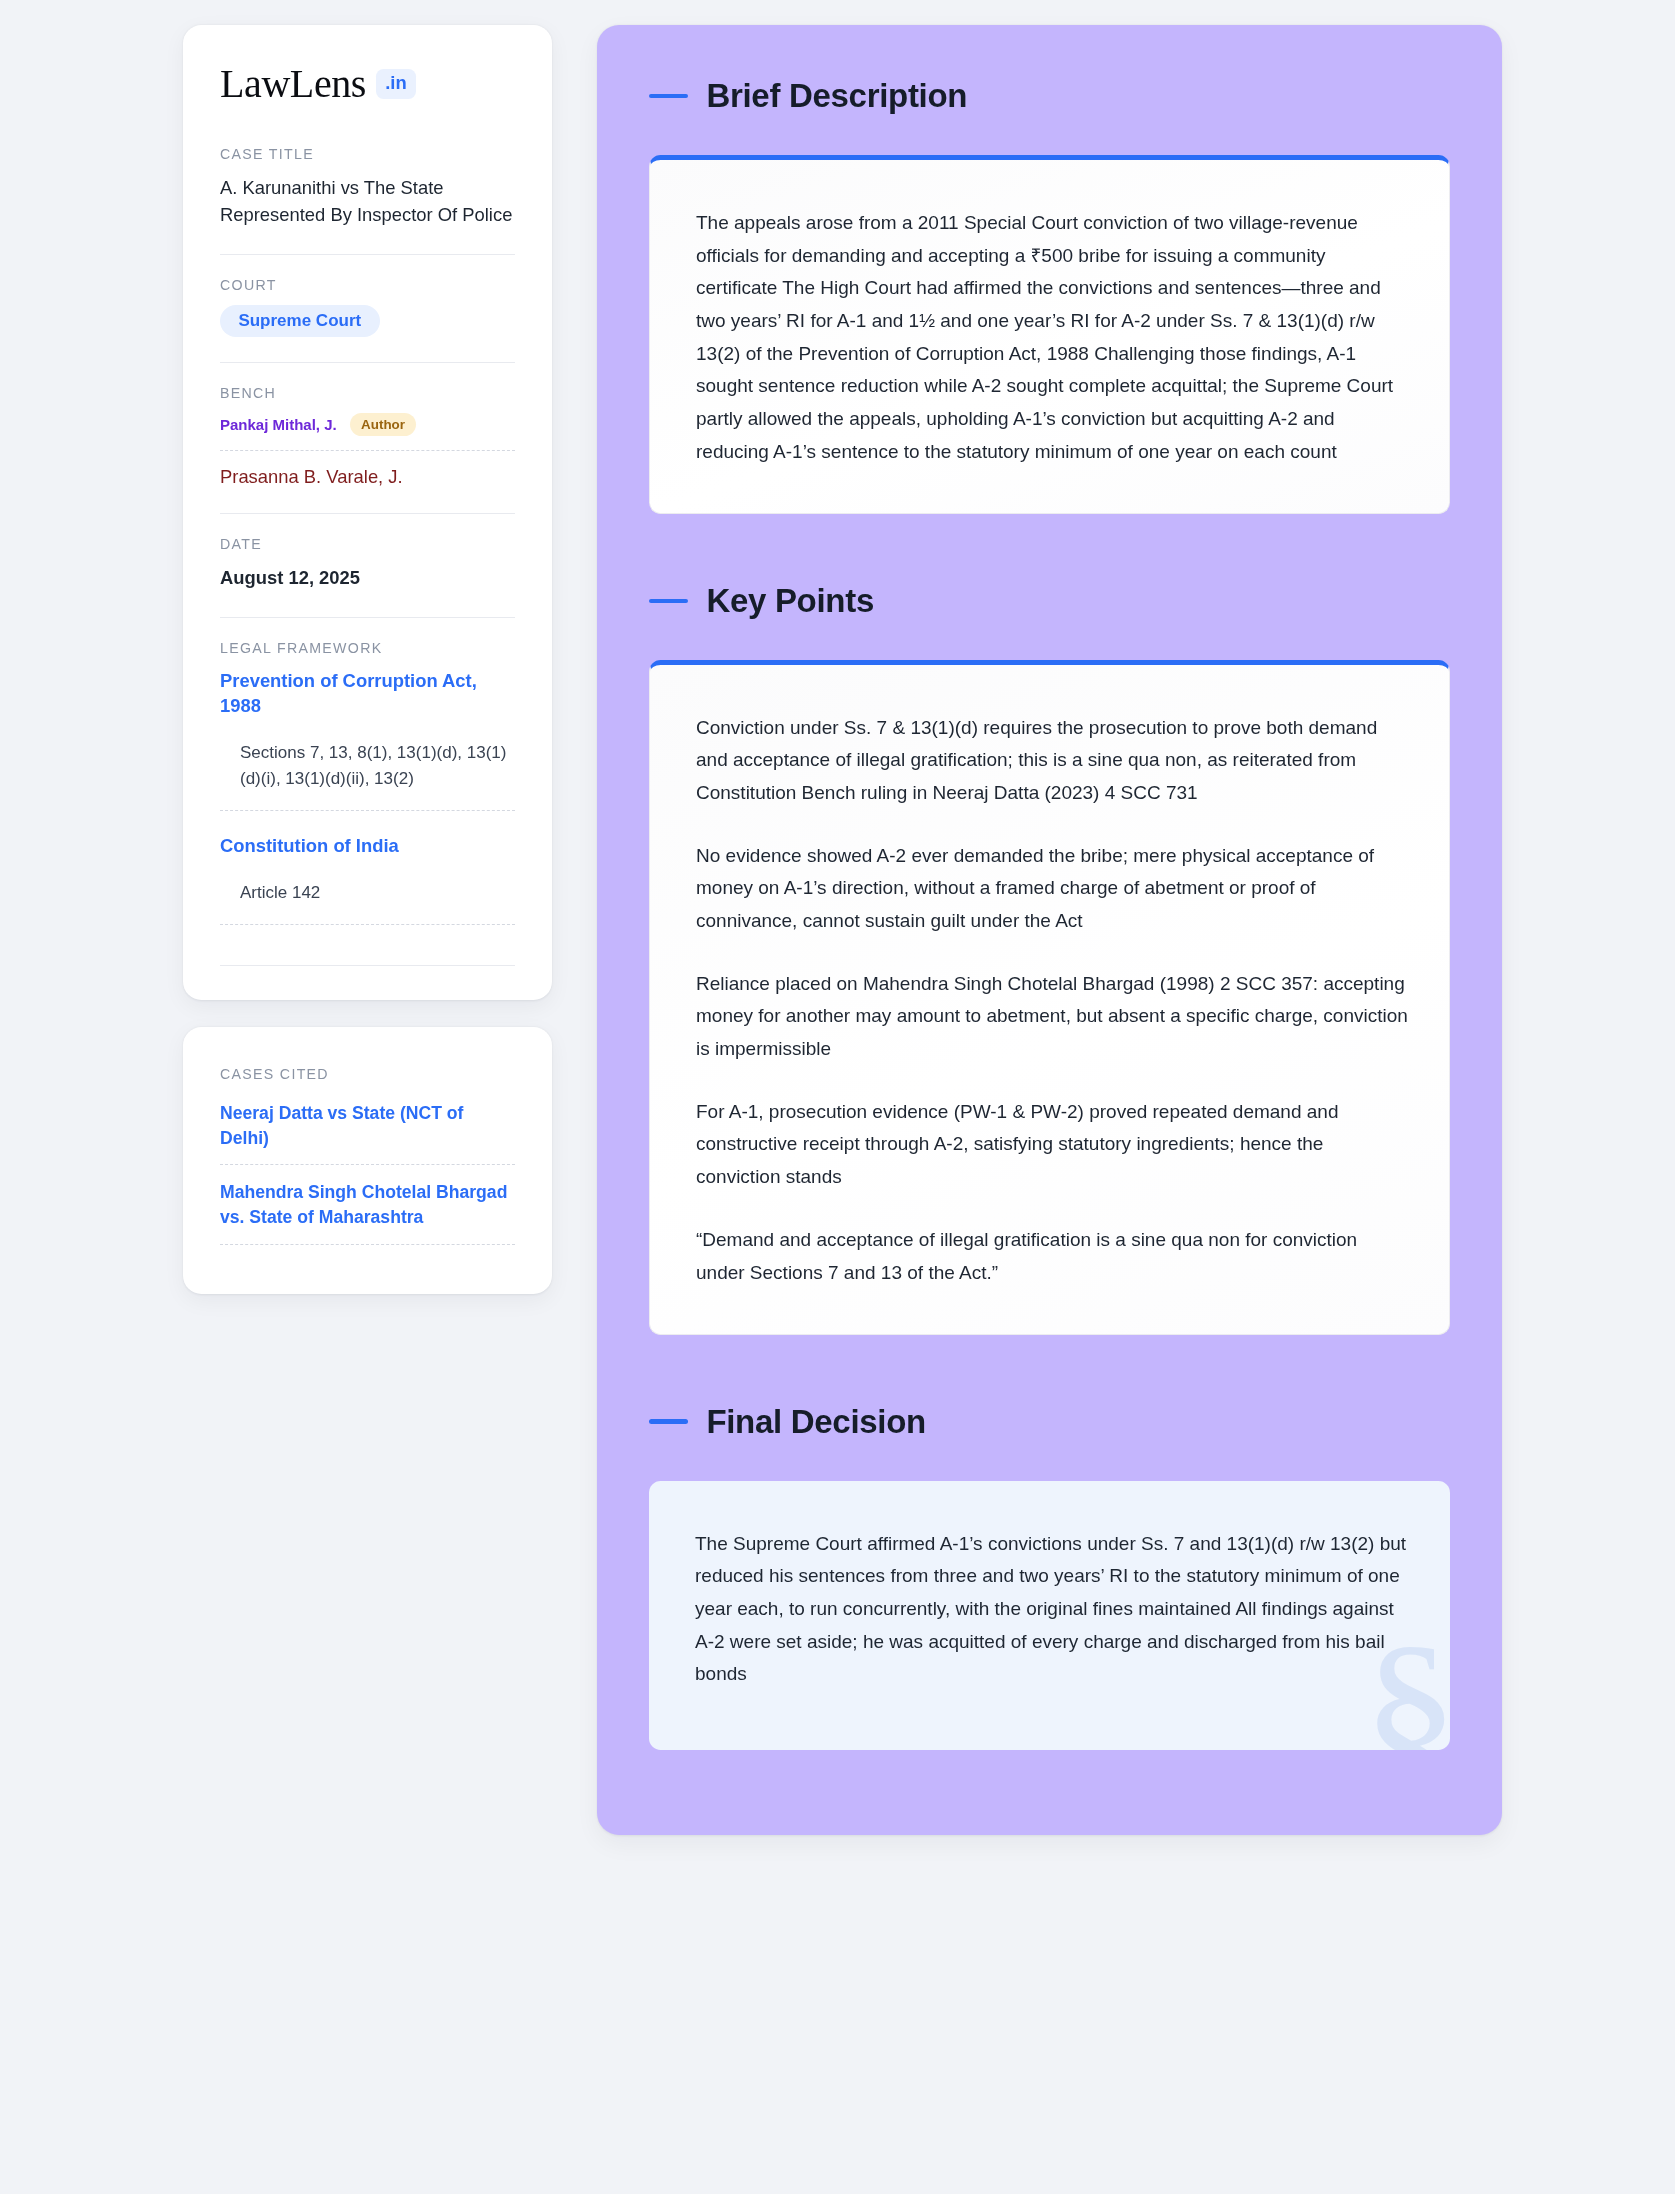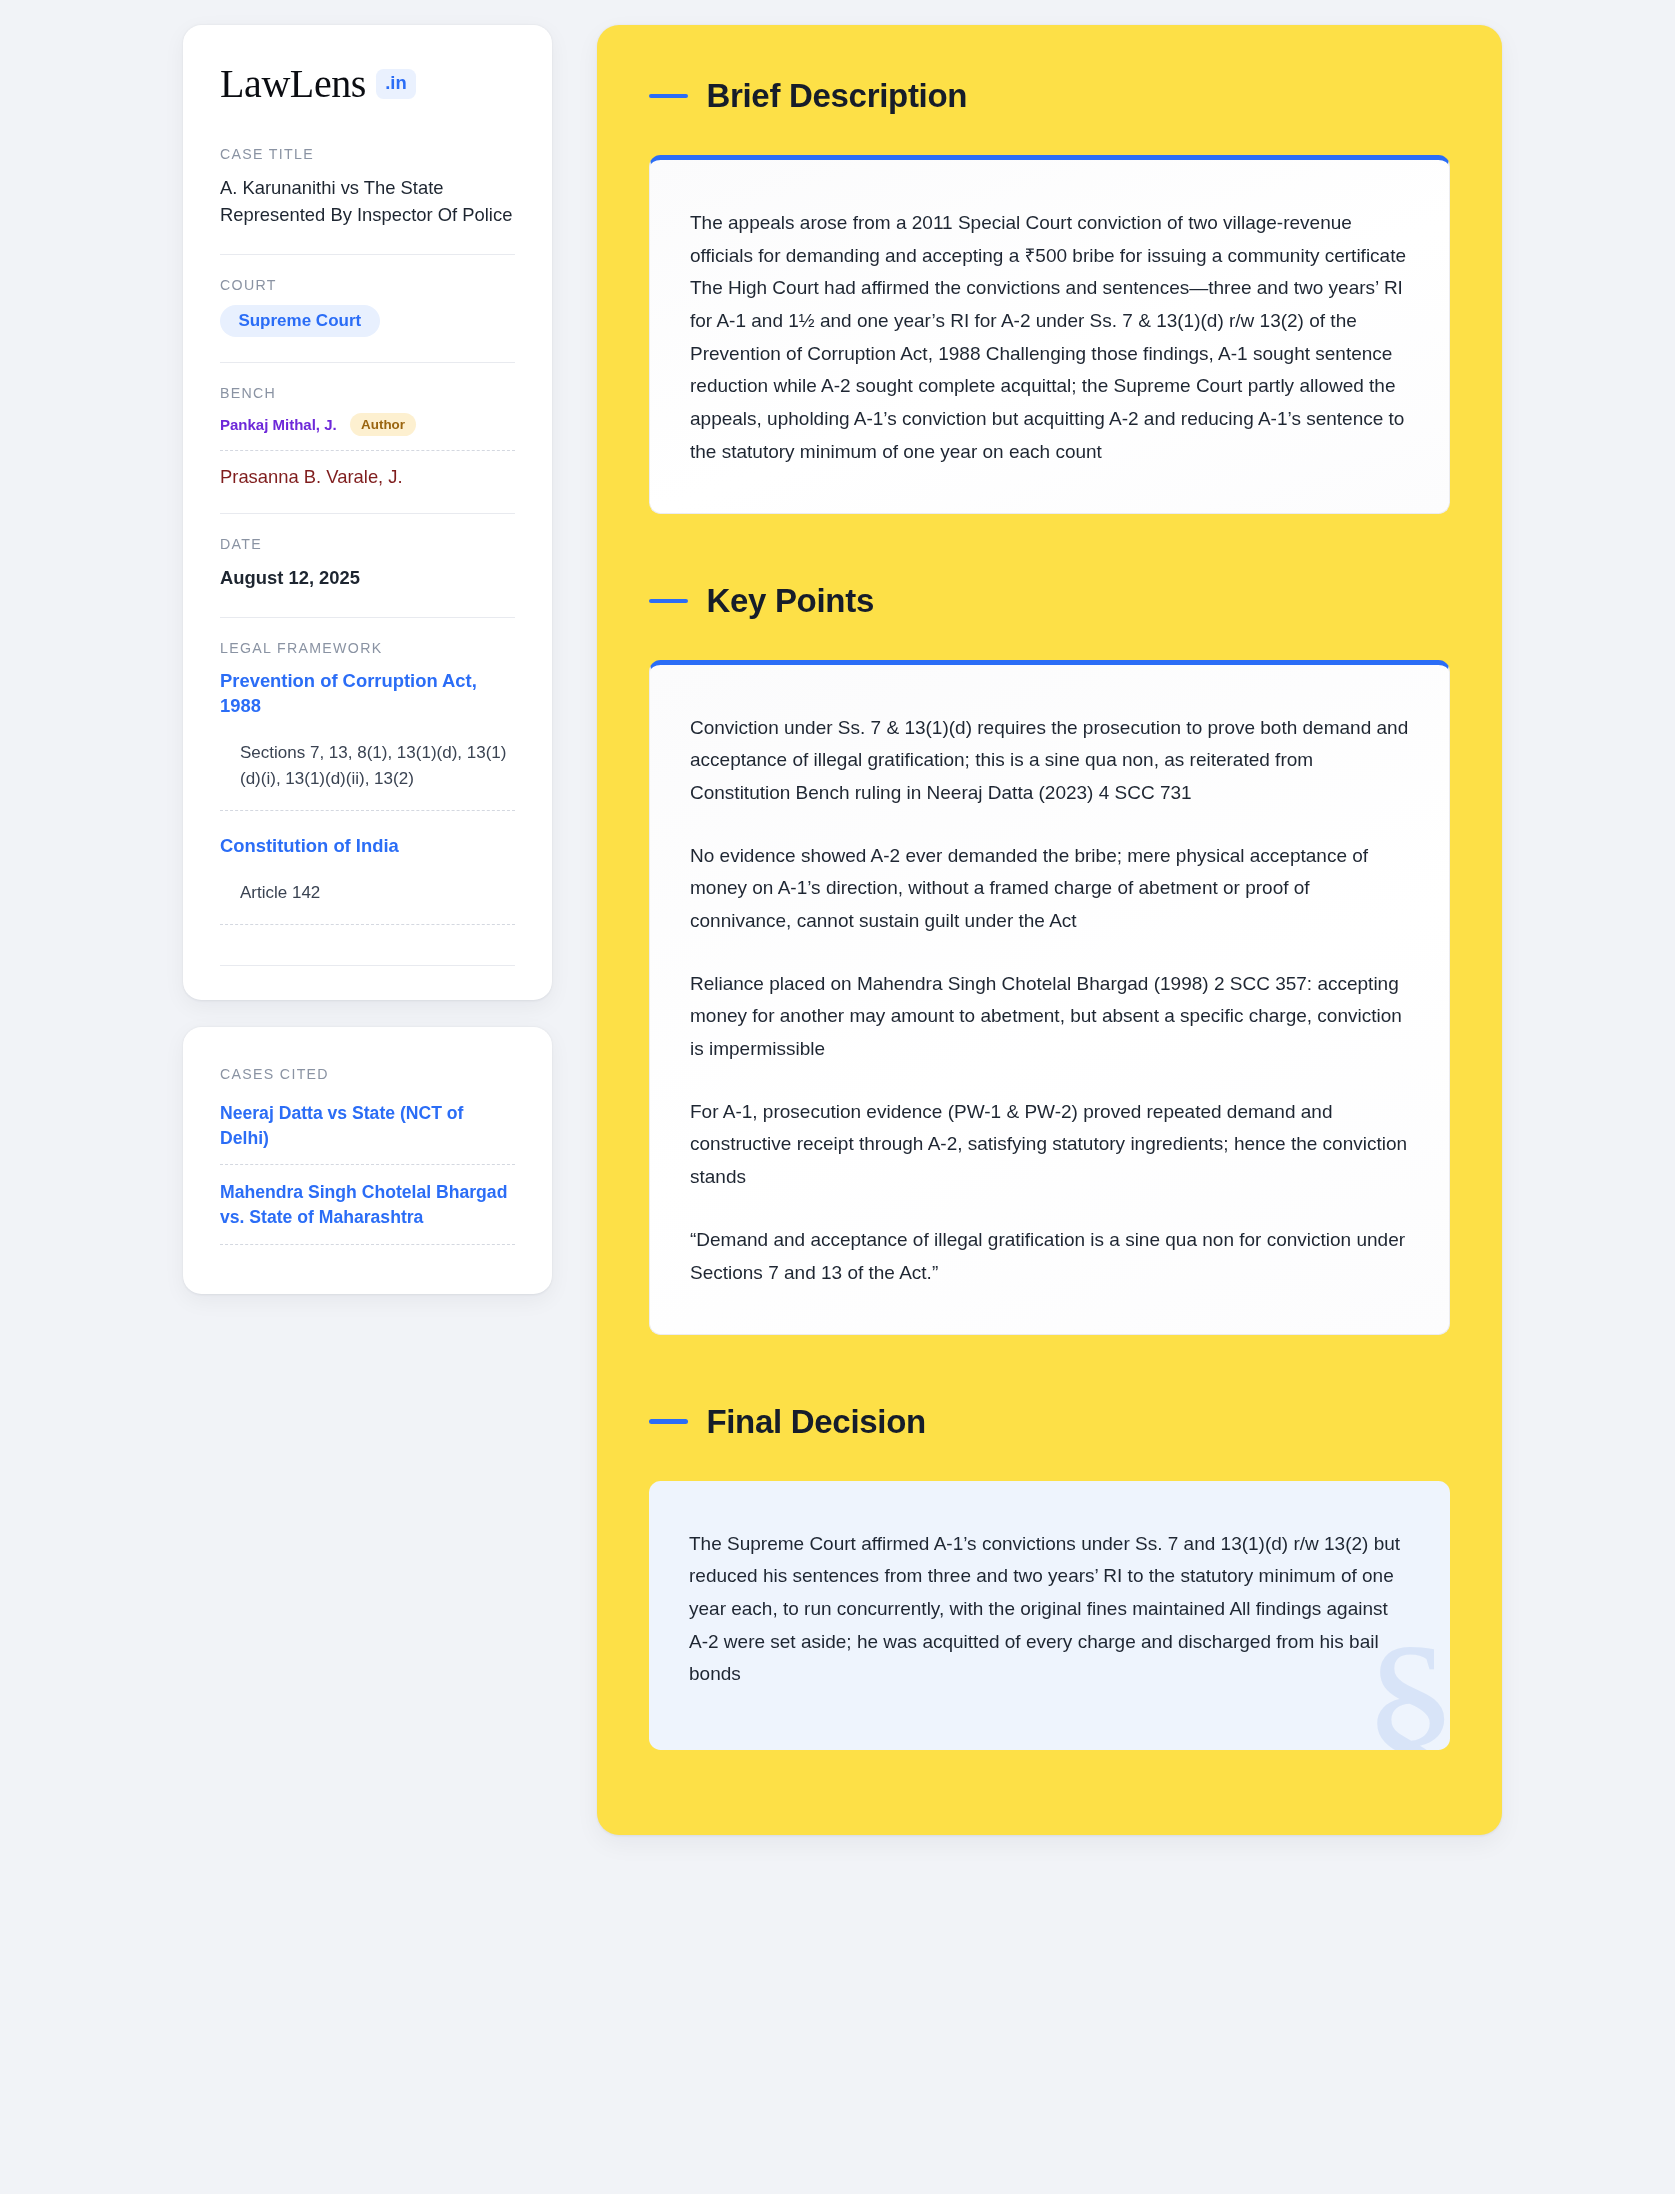--- a/index.html
+++ b/index.html
@@ -132,21 +132,21 @@
   .case-link {
     font-size: 17.6px;
     font-weight: bold;
     color: #2b6df6;
     line-height: 1.42;
     display: block;
   }
 
   
   .main-panel {
-    background: #fde047;
+    background: #c4b5fd;
     border-radius: 22px;
     box-shadow: 0 0.8px 2.5px rgba(16,24,40,.07), 0 8.4px 25px rgba(16,24,40,.05);
     margin-left: 40px;
     width: 905px;
     flex: 0 0 auto;
     padding: 52px 52px 72px 52px;
   }
 
   .section { margin-bottom: 13.4px; }
   .section-header {
@@ -194,20 +194,21 @@
     user-select: none;
     pointer-events: none;
   }
 
   .body-text {
     font-size: 19px;
     line-height: 1.72;
     color: #1e2632;
     position: relative;
     z-index: 2;
+    margin-left: 6px;
   }
   .body-text + .body-text { margin-top: 30px; }
 
   .section-gap { height: 54px; }
 </style>
 </head>
 <body>
 
 <div class="page">
 

